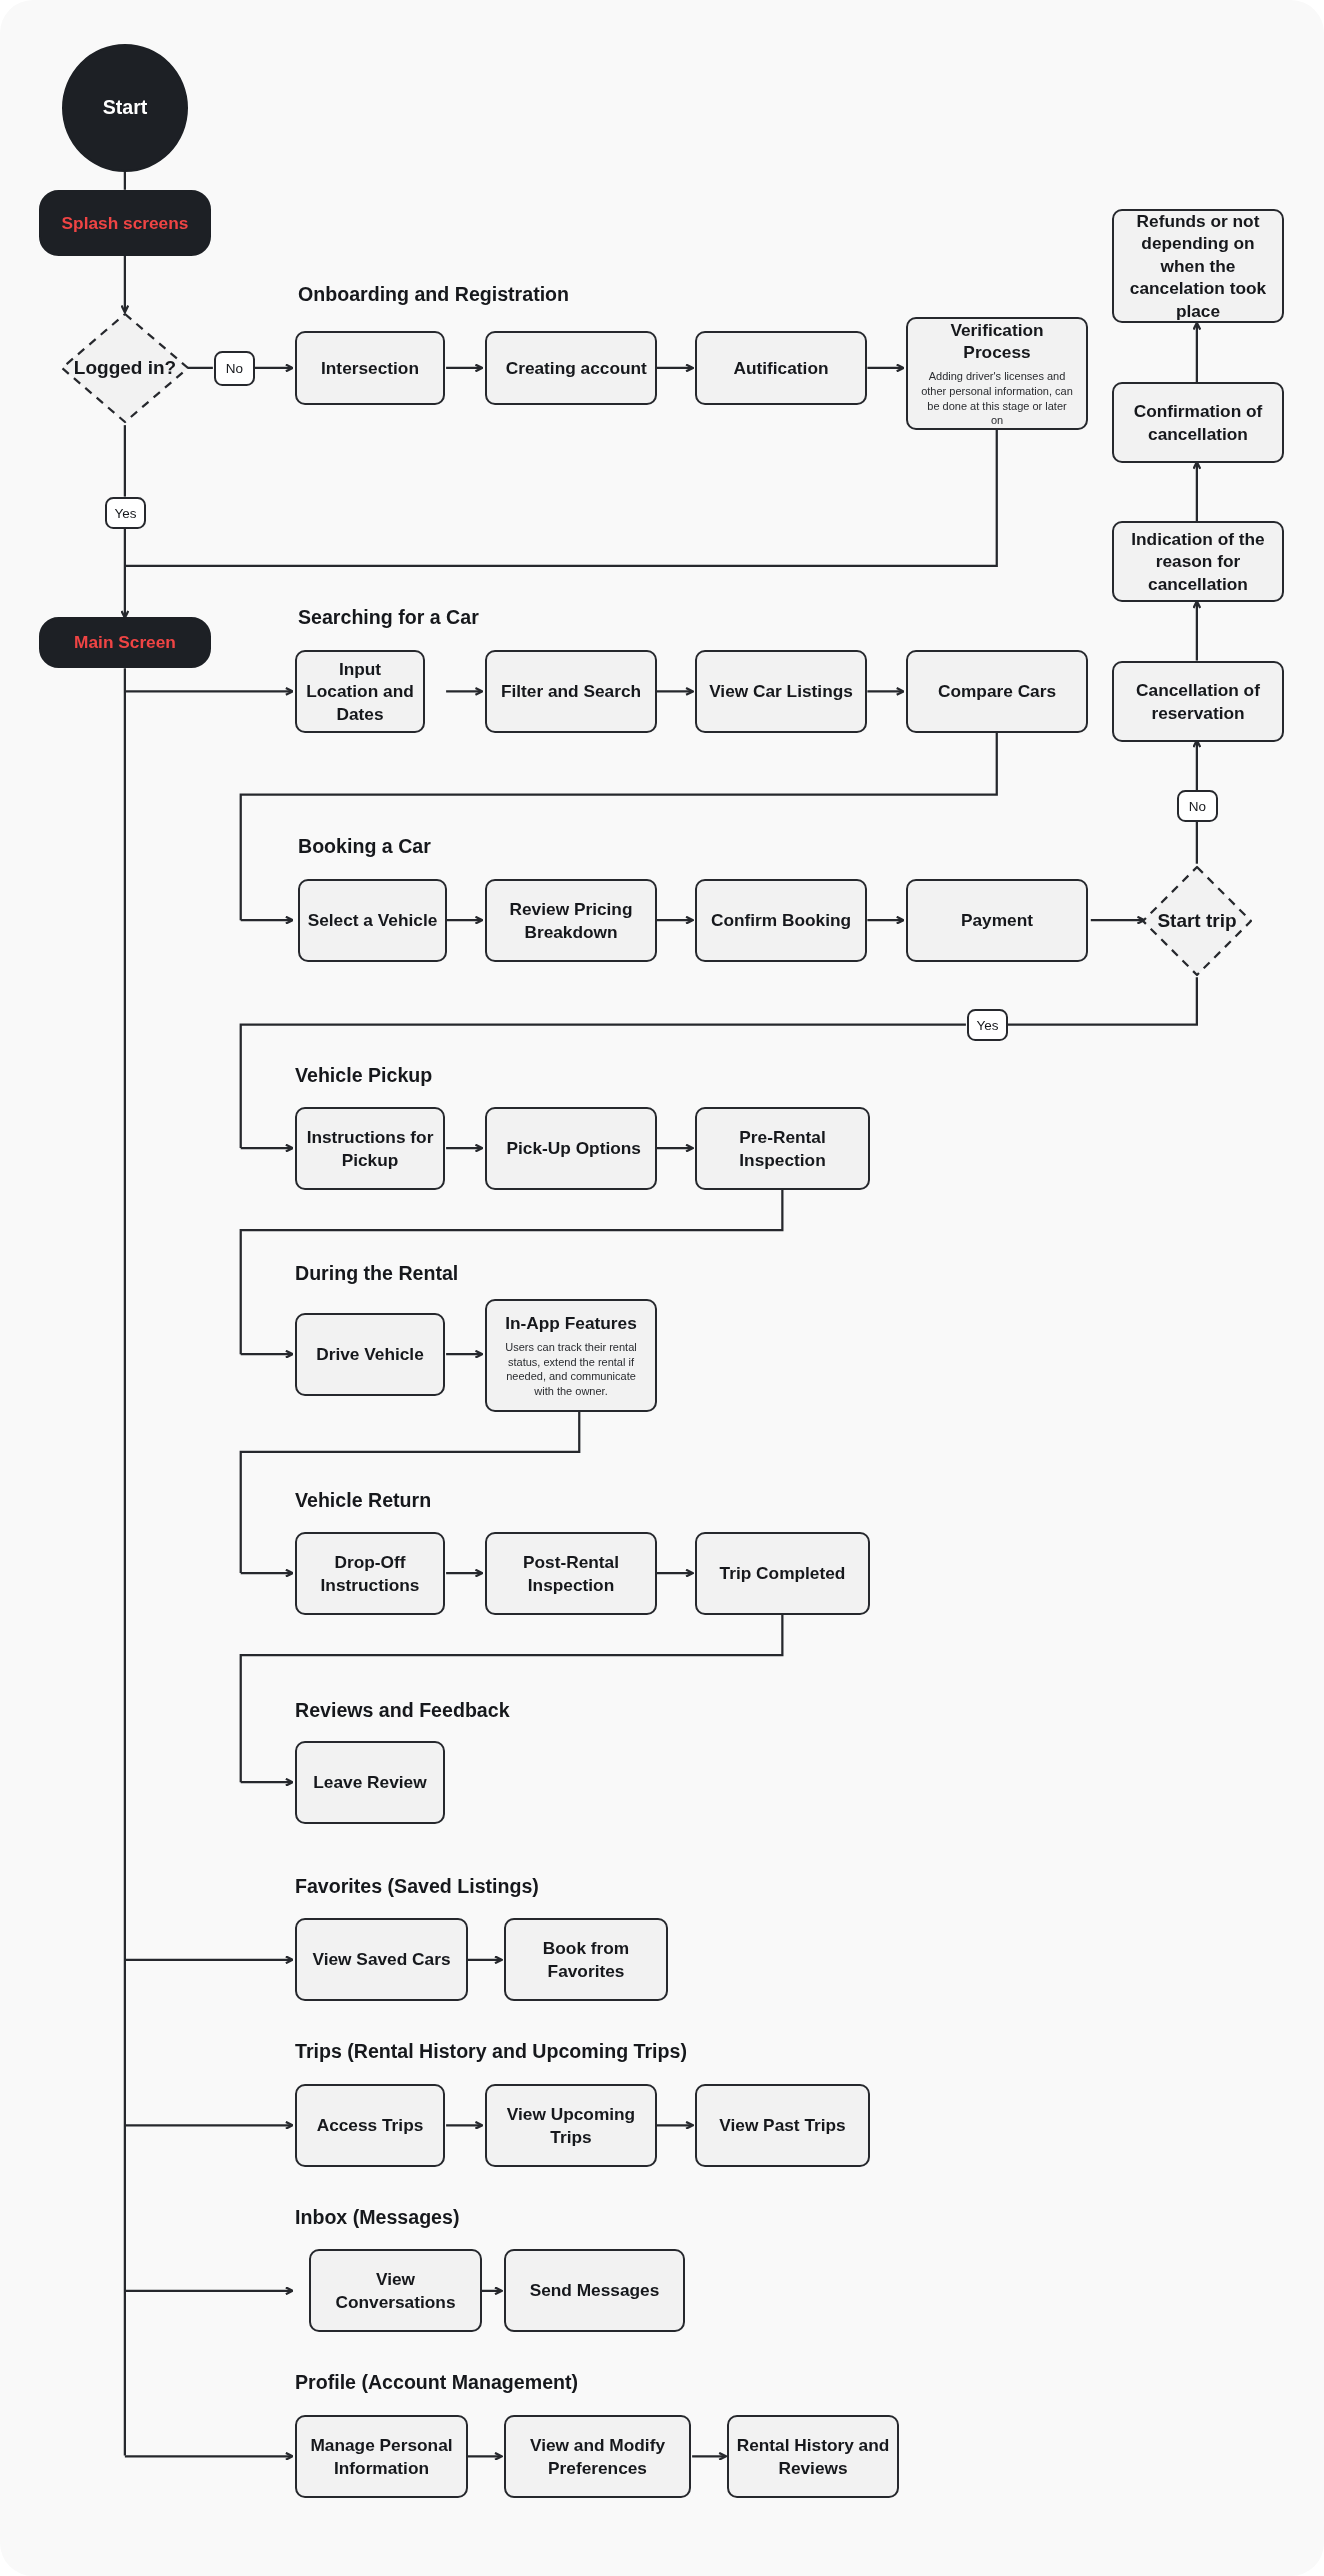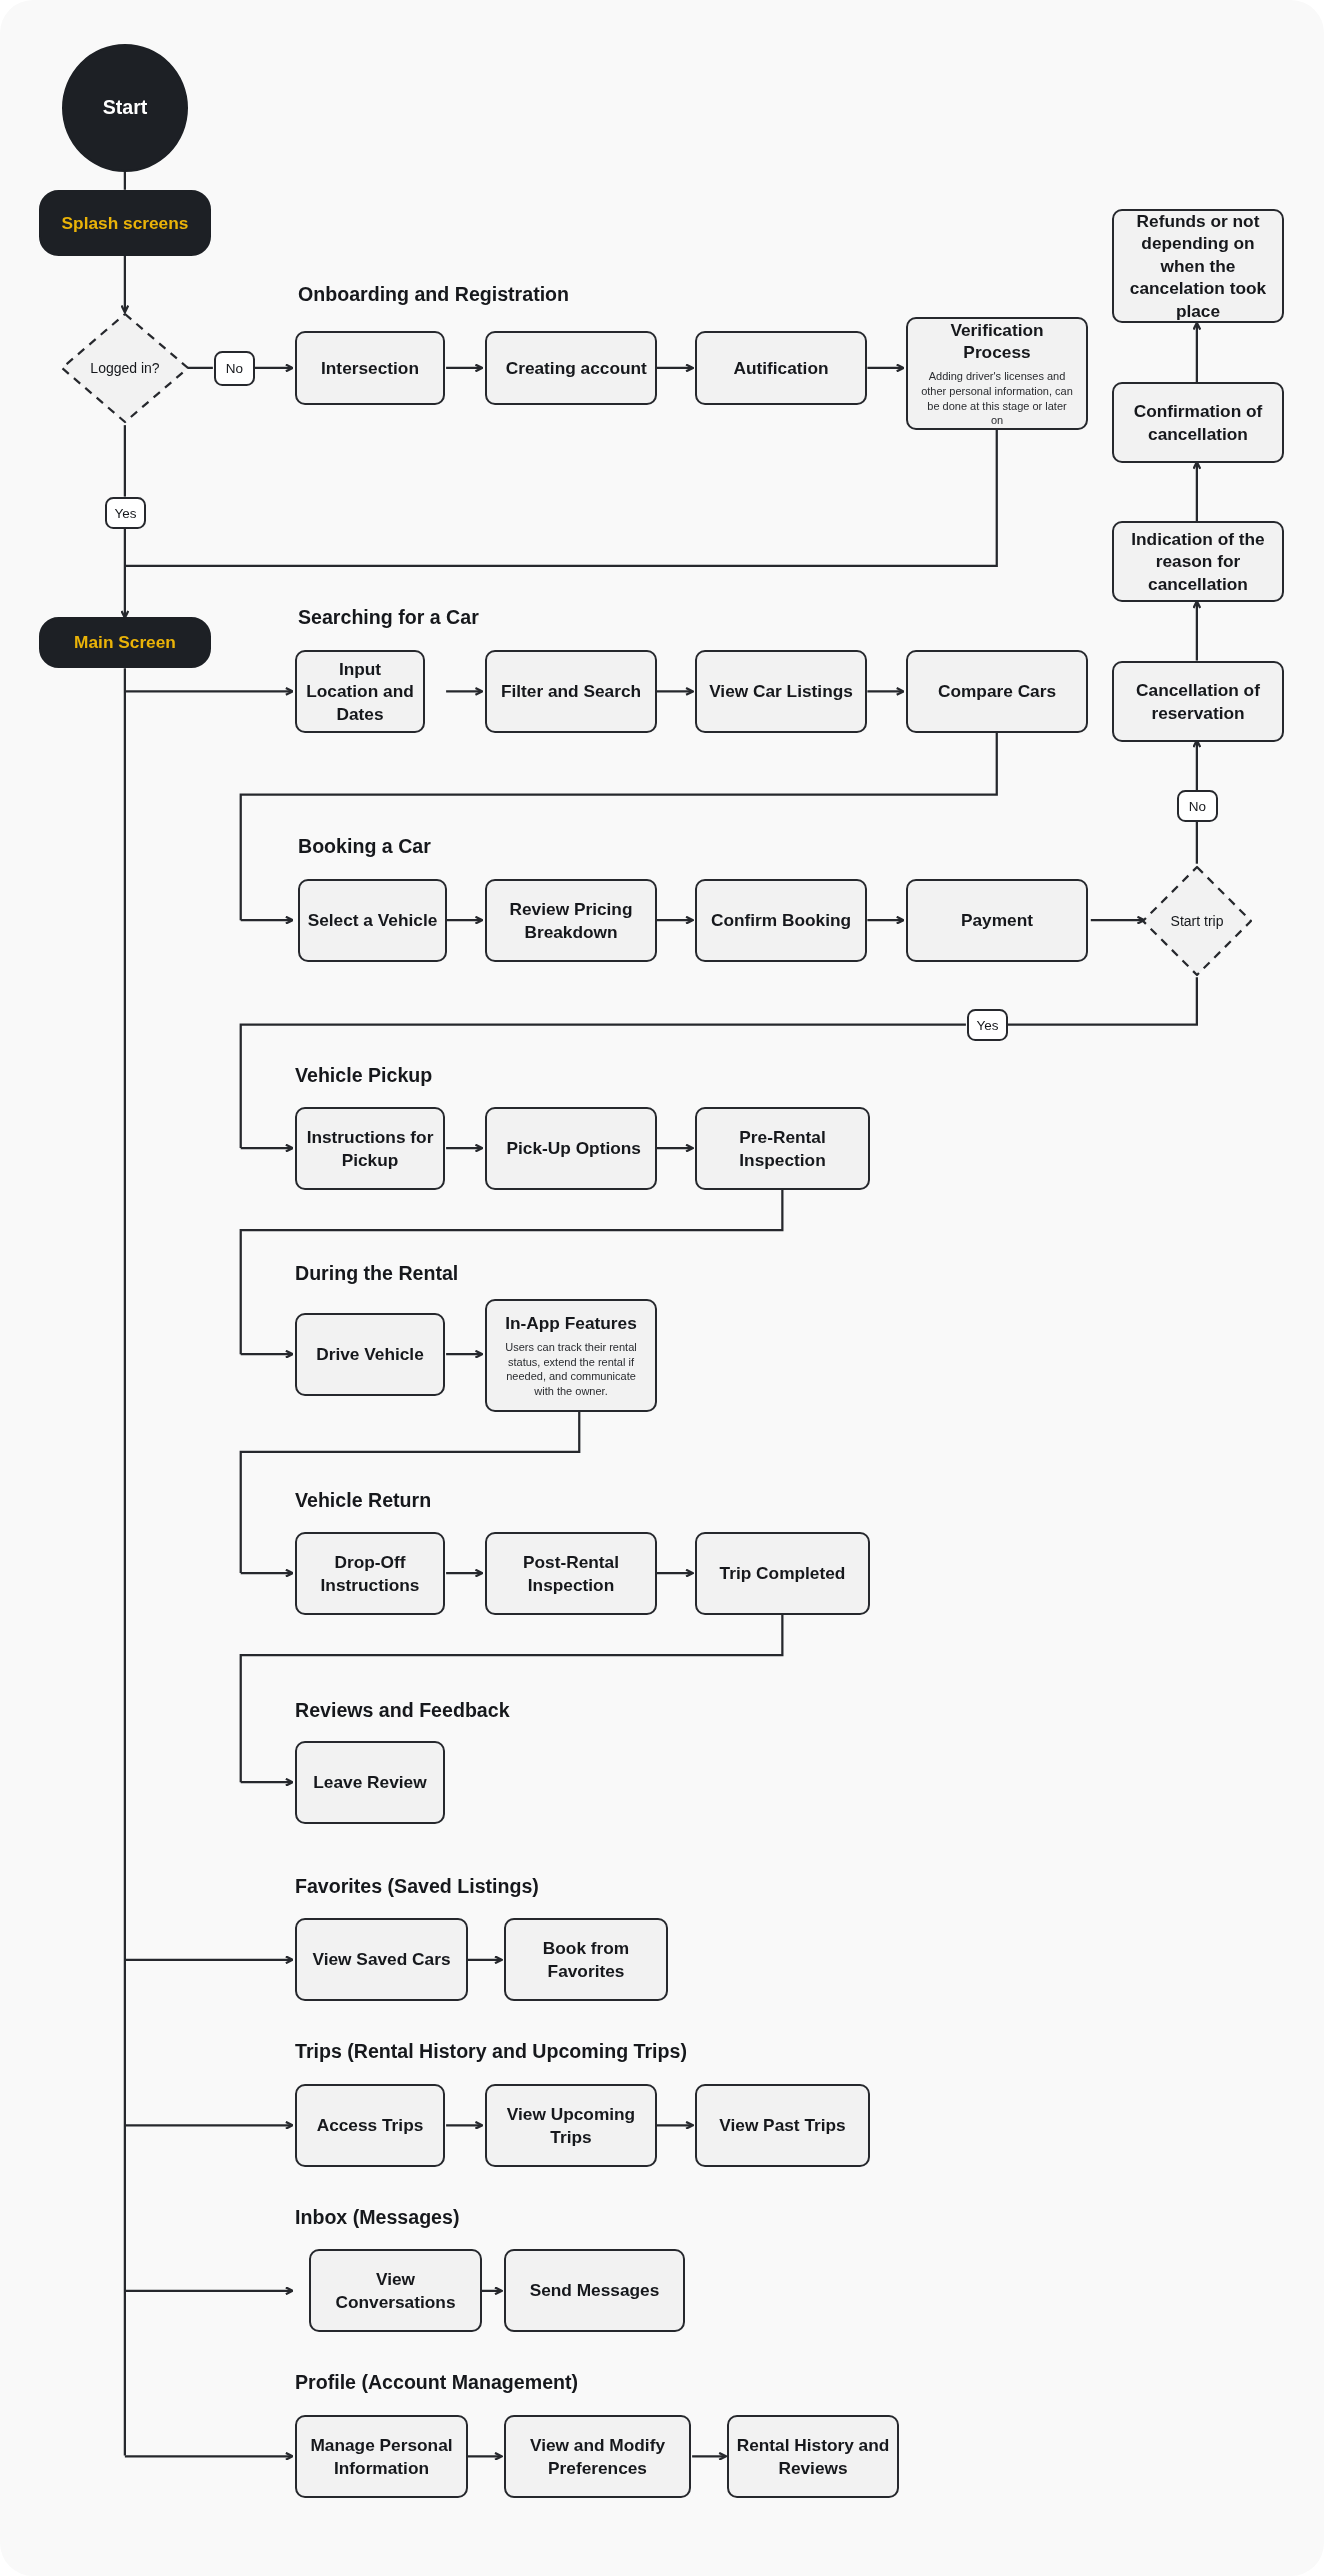--- a/index.html
+++ b/index.html
@@ -34,33 +34,33 @@
     font-weight:normal;
     font-size:11px;
     line-height:1.35;
     color:#2a2c30;
     margin-top:5.3px;
     padding:0 4.5px;
   }
   .node.dark{
     background:#1d2025;
     border-color:#1d2025;
-    color:#eab308;
+    color:#ef4444;
     border-radius:19.6px;
   }
   .node.ellipse{
     border-radius:50%;
     background:#1d2025;
     border-color:#1d2025;
     color:#ffffff;
     font-size:19.6px;
   }
   .node.diamond{
     background:transparent;border:none;border-radius:0;
-    font-weight:normal;font-size:14px;color:#16181c;
+    font-weight:bold;font-size:19px;color:#16181c;
   }
   .diamond-shape{
     position:absolute;left:0;top:0;width:100%;height:100%;
   }
   .diamond-shape svg{width:100%;height:100%;display:block;}
   .diamond-label{position:relative;z-index:2;}
 
   .edge-label{
     position:absolute;
     box-sizing:border-box;

